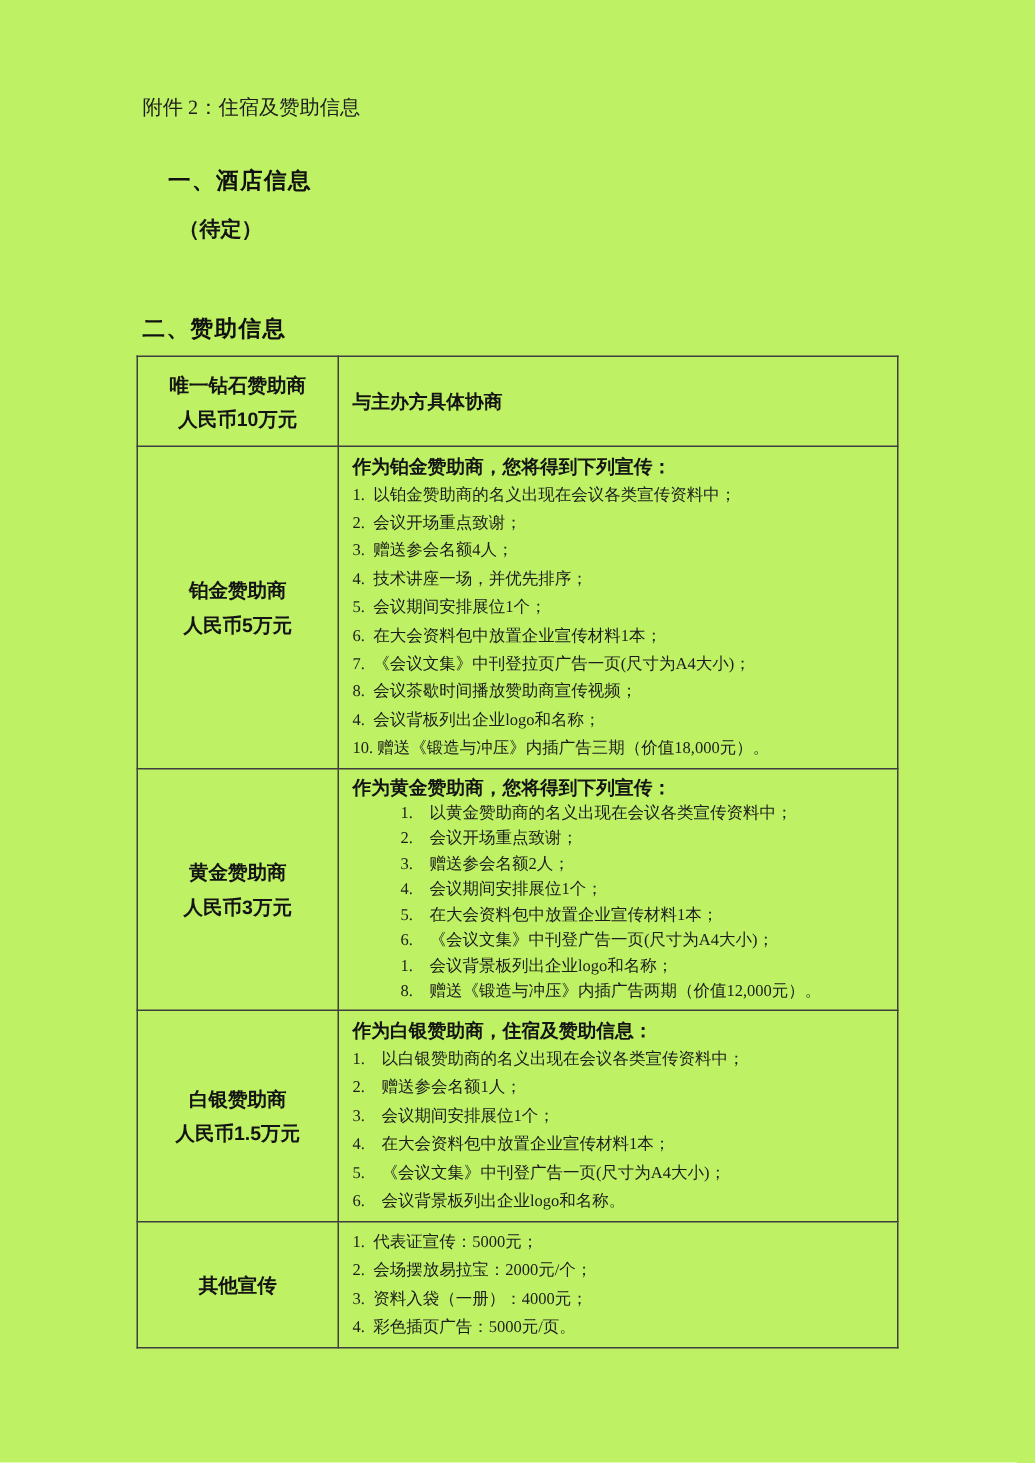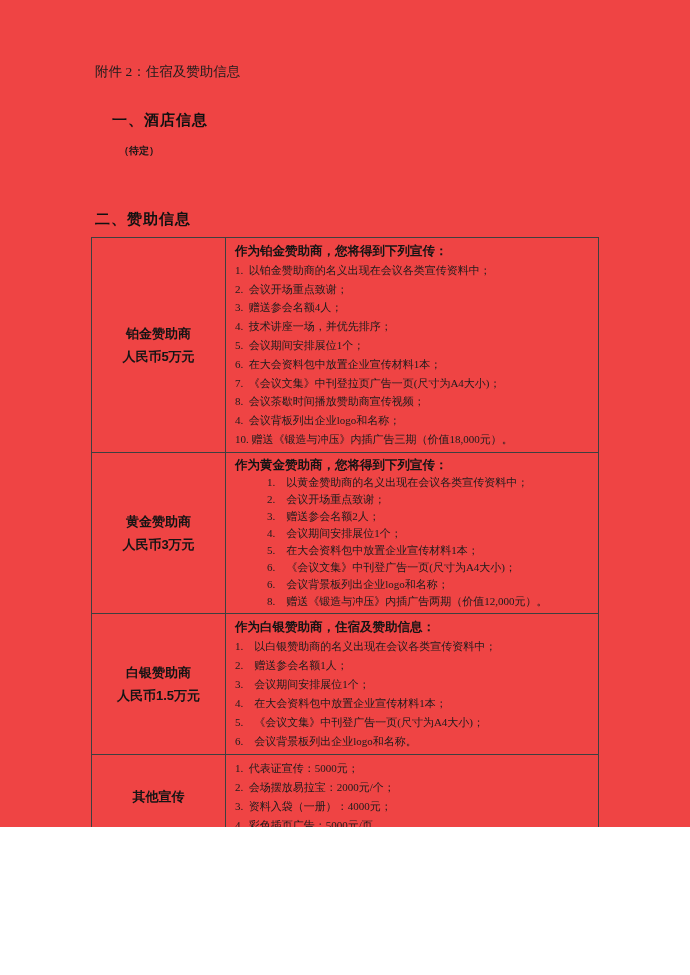--- a/index.html
+++ b/index.html
@@ -1,40 +1,40 @@
 <!DOCTYPE html>
 <html><head>
 <meta charset="utf-8">
 <style>
   html,body { margin:0; padding:0; background:#ffffff; }
   .page {
     position: relative;
     width: 690px;
-    height: 827px;
-    background: #ef4444;
+    height: 975px;
+    background: #bef264;
     color: #1c1c1c;
     overflow: hidden;
   }
   .attachment-title {
     position: absolute; left: 95px; top: 63px;
     font-family: "Liberation Serif", "DejaVu Serif", serif;
     font-size: 13.5px; color: #1c1c1c;
   }
   .section-heading {
     position: absolute; left: 95px;
     font-family: "Liberation Sans", "DejaVu Sans", sans-serif;
     font-weight: bold; font-size: 15px; color: #111;
     letter-spacing: 1px;
   }
   .heading-hotel { top: 111px; margin-left: 17px; }
   .heading-sponsor { top: 210px; text-align: center; }
   .tbd {
     position: absolute; left: 119px; top: 144px;
     font-family: "Liberation Sans", "DejaVu Sans", sans-serif;
-    font-weight: bold; font-size: 10px; color: #161616;
+    font-weight: bold; font-size: 14px; color: #161616;
   }
   table.sponsor-table {
     position: absolute; left: 91px; top: 237px;
     width: 507px;
     border-collapse: collapse;
     table-layout: fixed;
   }
   table.sponsor-table td {
     border: 1px solid #3f3f3f;
     padding: 0;
@@ -92,20 +92,29 @@
 
   <div class="section-heading heading-sponsor">二、赞助信息</div>
 
   <table class="sponsor-table">
     <colgroup>
         <col class="c1">
         <col class="c2">
       </colgroup>
 
     <tbody>
+        <tr class="row-diamond">
+      <td class="tier-cell">
+        <div>唯一钻石赞助商</div>
+        <div>人民币10万元</div>
+      </td>
+      <td class="detail-cell v-center">
+        <div class="detail-header">与主办方具体协商</div>
+      </td>
+    </tr>
 
     <tr class="row-platinum">
       <td class="tier-cell">
         <div>铂金赞助商</div>
         <div>人民币5万元</div>
       </td>
       <td class="detail-cell">
         <div class="detail-header">作为铂金赞助商，您将得到下列宣传：</div>
         <div class="item">1.  以铂金赞助商的名义出现在会议各类宣传资料中；</div>
         <div class="item">2.  会议开场重点致谢；</div>
@@ -126,21 +135,21 @@
         <div>人民币3万元</div>
       </td>
       <td class="detail-cell">
         <div class="detail-header">作为黄金赞助商，您将得到下列宣传：</div>
         <div class="item">1.    以黄金赞助商的名义出现在会议各类宣传资料中；</div>
         <div class="item">2.    会议开场重点致谢；</div>
         <div class="item">3.    赠送参会名额2人；</div>
         <div class="item">4.    会议期间安排展位1个；</div>
         <div class="item">5.    在大会资料包中放置企业宣传材料1本；</div>
         <div class="item">6.    《会议文集》中刊登广告一页(尺寸为A4大小)；</div>
-        <div class="item">6.    会议背景板列出企业logo和名称；</div>
+        <div class="item">1.    会议背景板列出企业logo和名称；</div>
         <div class="item">8.    赠送《锻造与冲压》内插广告两期（价值12,000元）。</div>
       </td>
     </tr>
 
     <tr class="row-silver">
       <td class="tier-cell">
         <div>白银赞助商</div>
         <div>人民币1.5万元</div>
       </td>
       <td class="detail-cell">

